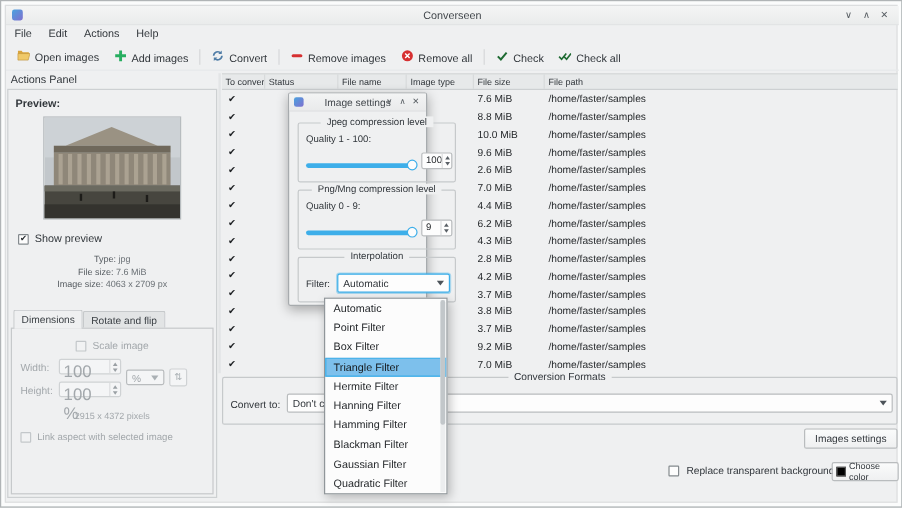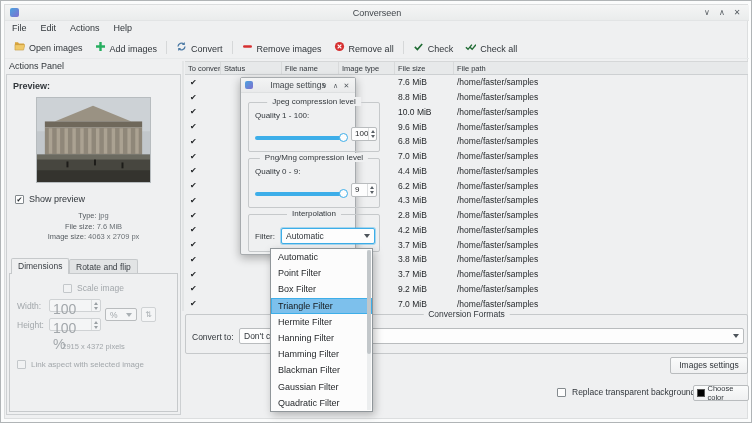--- a/index.html
+++ b/index.html
@@ -318,21 +318,21 @@
           <div class="tcell c-name"></div>
           <div class="tcell c-type"></div>
           <div class="tcell c-size">9.6 MiB</div>
           <div class="tcell c-path">/home/faster/samples</div>
         </div>
         <div class="trow">
           <div class="tcell c-check">✔</div>
           <div class="tcell c-status"></div>
           <div class="tcell c-name"></div>
           <div class="tcell c-type"></div>
-          <div class="tcell c-size">6.8 MiB</div>
+          <div class="tcell c-size">2.6 MiB</div>
           <div class="tcell c-path">/home/faster/samples</div>
         </div>
         <div class="trow">
           <div class="tcell c-check">✔</div>
           <div class="tcell c-status"></div>
           <div class="tcell c-name"></div>
           <div class="tcell c-type"></div>
           <div class="tcell c-size">7.0 MiB</div>
           <div class="tcell c-path">/home/faster/samples</div>
         </div>

